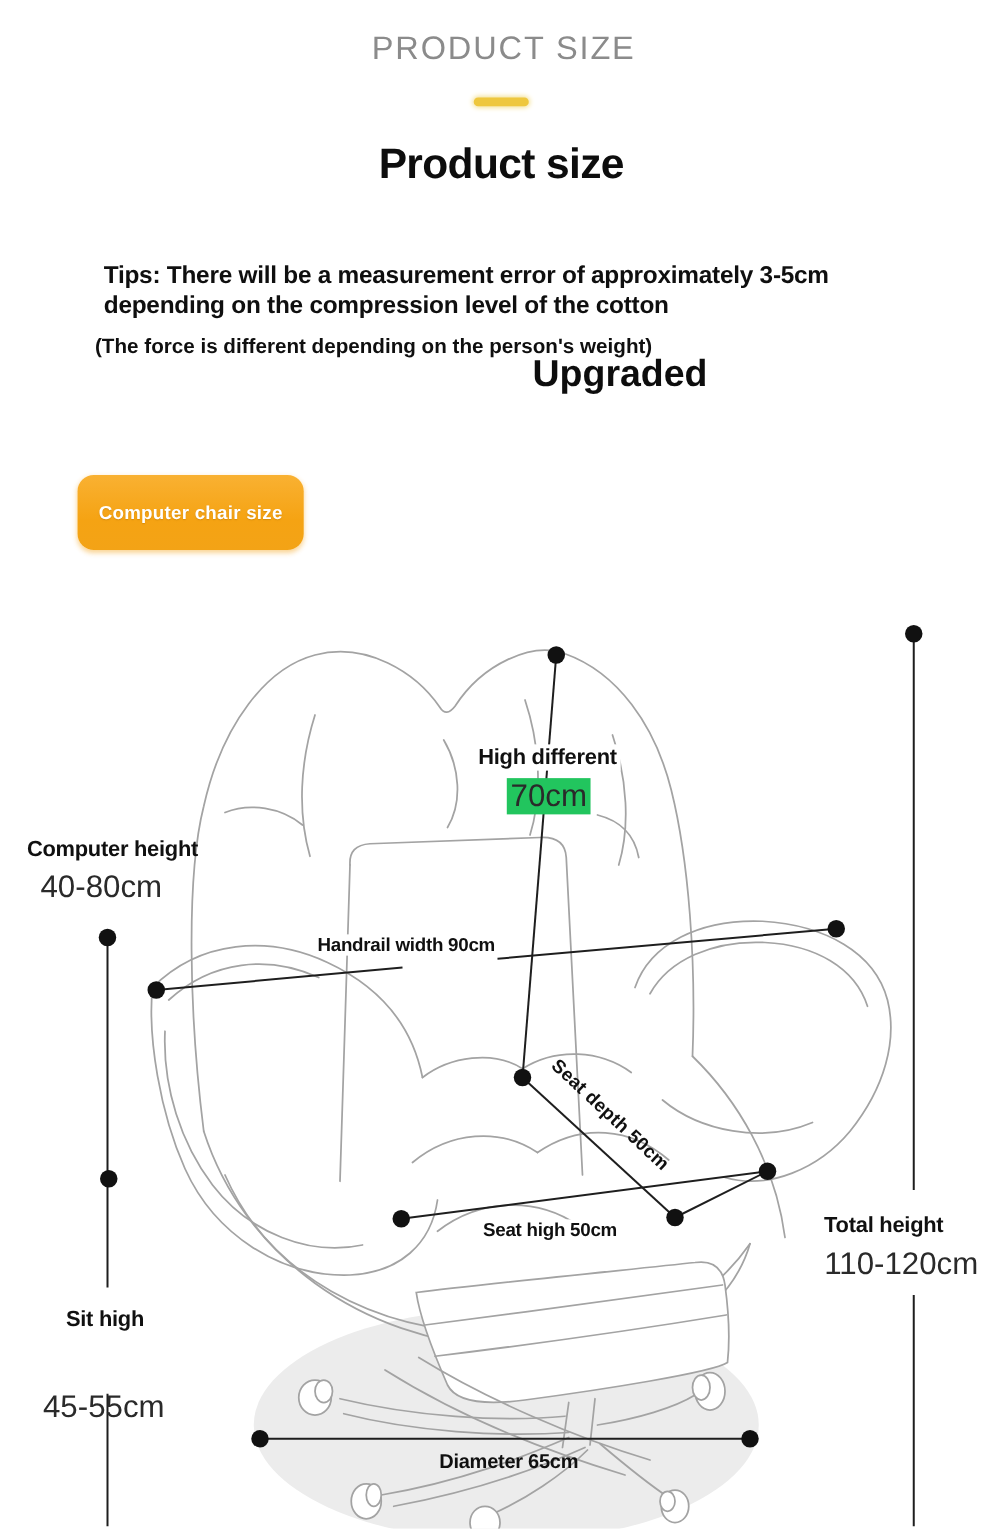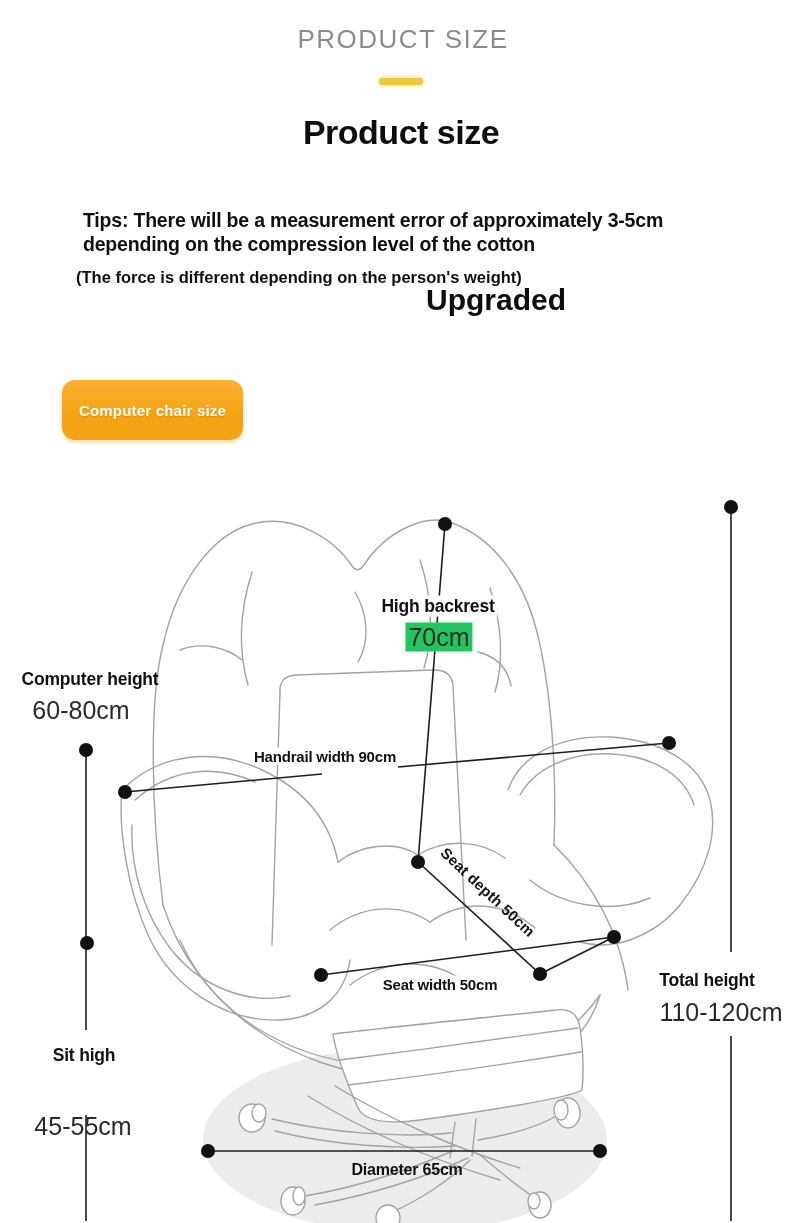--- a/index.html
+++ b/index.html
@@ -149,31 +149,31 @@
 
   <div class="abs tips" style="left:83px;top:209px;">
     <div>Tips: There will be a measurement error of approximately 3-5cm</div>
     <div>depending on the compression level of the cotton</div>
   </div>
   <div class="abs note" style="left:76px;top:268px;">(The force is different depending on the person's weight)</div>
   <div class="abs upgraded ctr" style="left:496px;top:300px;">Upgraded</div>
 
   <button class="abs chair-btn" style="left:62px;top:380px;">Computer chair size</button>
 
-  <div class="abs m-label ctr" style="left:438px;top:606px;">High backrest</div>
+  <div class="abs m-label ctr" style="left:438px;top:606px;">High different</div>
   <div class="abs m-value ctr" style="left:439px;top:637px;">70cm</div>
 
   <div class="abs m-label ctr no-bg" style="left:90px;top:679px;">Computer height</div>
-  <div class="abs m-value ctr no-bg" style="left:81px;top:710px;">60-80cm</div>
+  <div class="abs m-value ctr no-bg" style="left:81px;top:710px;">40-80cm</div>
 
   <div class="abs m-small ctr" style="left:325px;top:756px;">Handrail width 90cm</div>
 
   <div class="abs m-rot ctr" style="left:488px;top:892px;transform:translate(-50%,-50%) rotate(43deg);">Seat depth 50cm</div>
 
-  <div class="abs m-small ctr" style="left:440px;top:984px;">Seat width 50cm</div>
+  <div class="abs m-small ctr" style="left:440px;top:984px;">Seat high 50cm</div>
 
   <div class="abs m-label ctr no-bg" style="left:707px;top:980px;">Total height</div>
   <div class="abs m-value ctr no-bg" style="left:721px;top:1012px;">110-120cm</div>
 
   <div class="abs m-label ctr no-bg" style="left:84px;top:1055px;">Sit high</div>
   <div class="abs m-value ctr no-bg" style="left:83px;top:1088px;margin-top:38px;">45-55cm</div>
 
   <div class="abs m-small ctr no-bg" style="left:407px;top:1170px;font-size:16px;">Diameter 65cm</div>
 
 </div>

